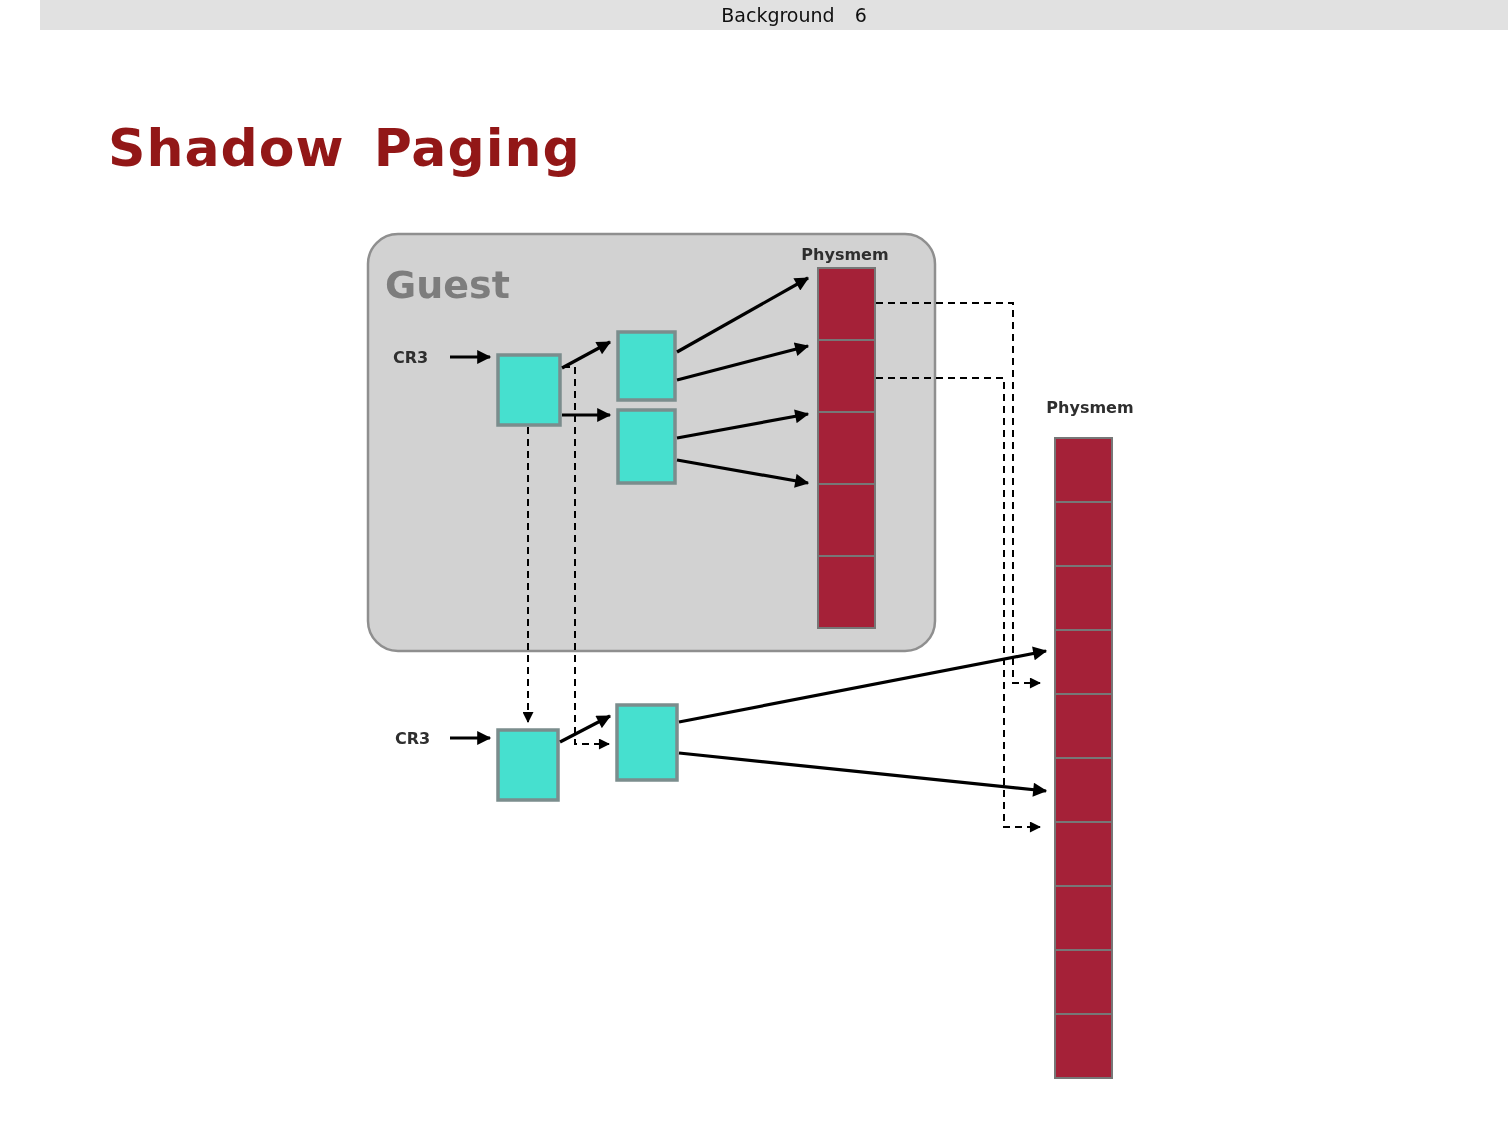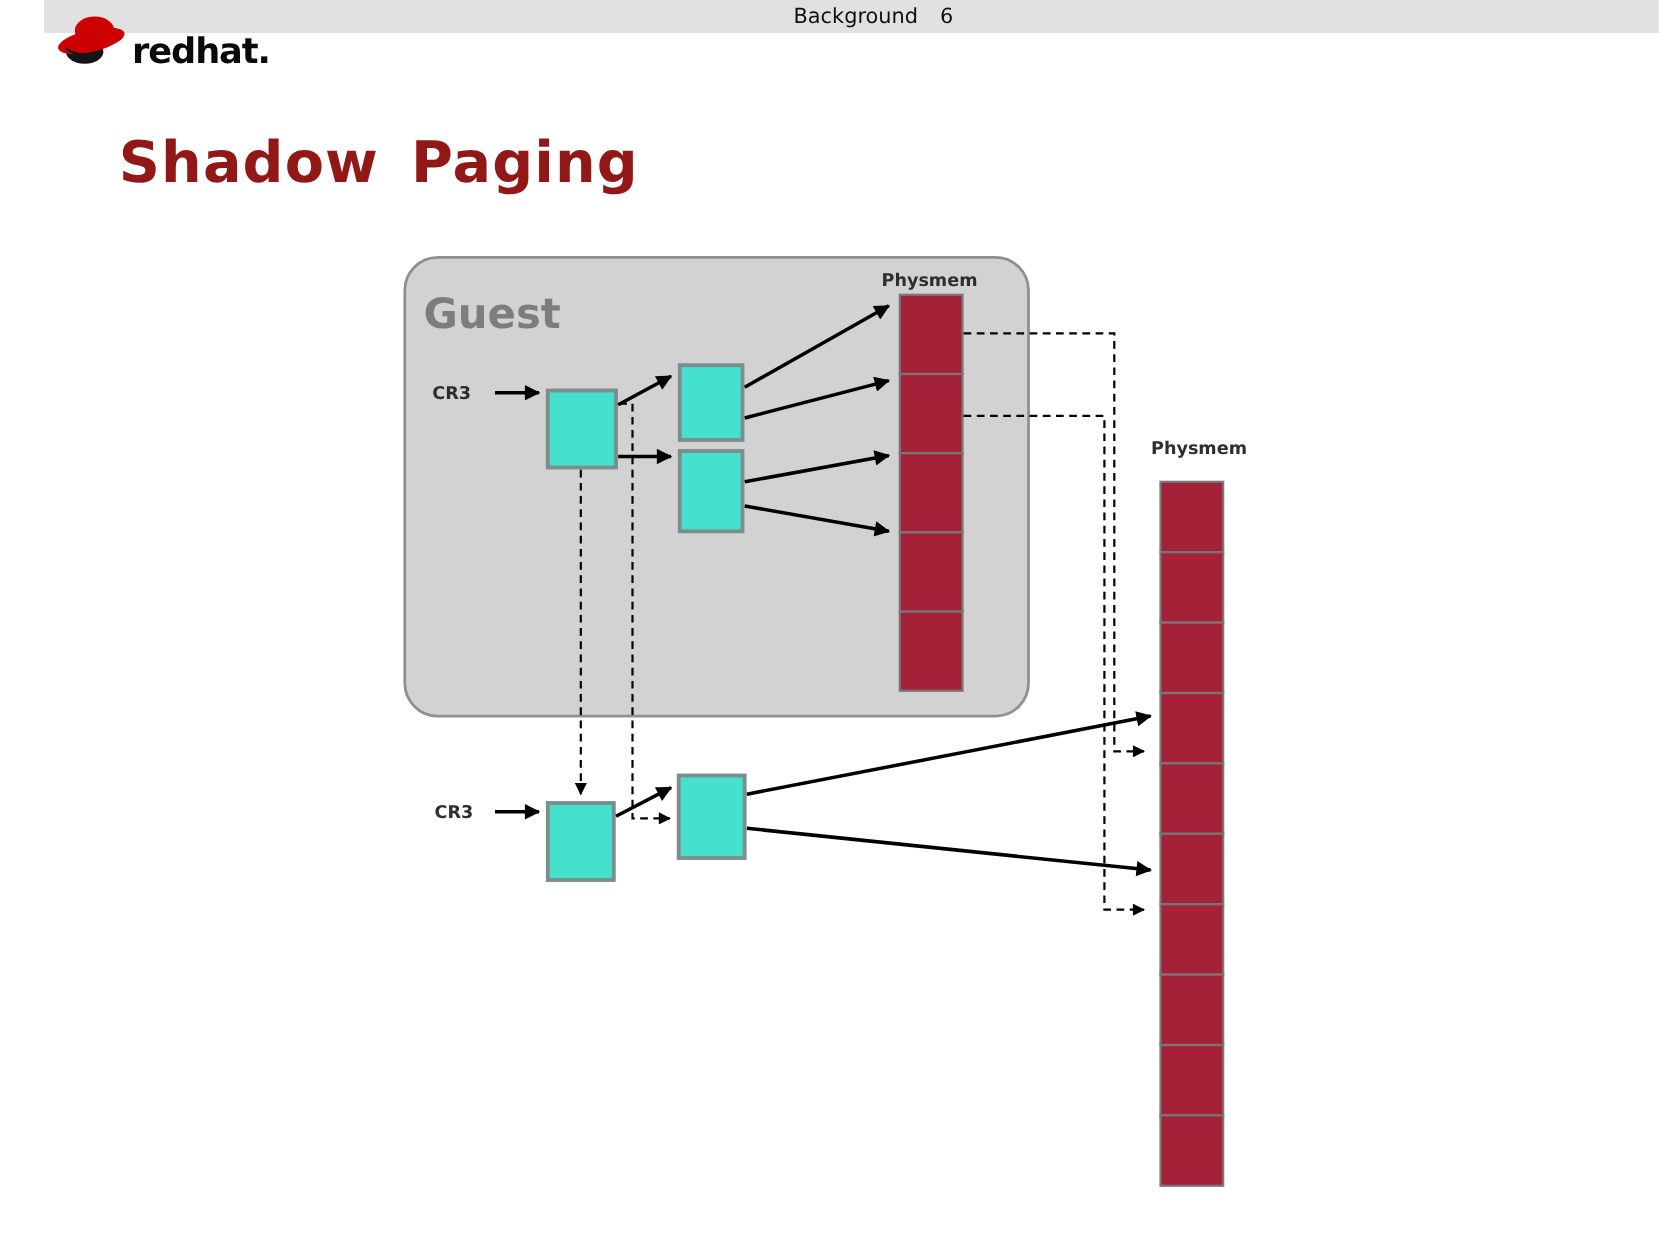--- a/index.html
+++ b/index.html
@@ -40,31 +40,20 @@
 </head>
 <body>
 
 <div class="slide">
 
   <div class="topbar">
     <span>Background</span>
     <span>6</span>
   </div>
 
-  <div class="logo">
-    <span>
-      <svg width="66" height="52" viewBox="0 0 66 52">
-        <ellipse cx="27" cy="37" rx="17" ry="11" fill="#151515"></ellipse>
-        <ellipse cx="36" cy="18" rx="18" ry="13" fill="var(--c-logo-red,#cc0000)"></ellipse>
-        <ellipse cx="33" cy="27" rx="31" ry="10" fill="var(--c-logo-red,#cc0000)" transform="rotate(-13 33 27)"></ellipse>
-        <path d="M10,34 q8,7 24,6" stroke="#151515" stroke-width="2" fill="none"></path>
-      </svg>
-    </span>
-    <span class="logo-text"><span class="heavy">red</span><span>hat.</span></span>
-  </div>
 
   <div class="title">Shadow Paging</div>
 
   <svg class="diagram" width="1508" height="1131" viewBox="0 0 1508 1131">
     <defs>
       <marker id="ah" markerUnits="userSpaceOnUse" markerWidth="16" markerHeight="14" viewBox="0 0 12 12" refX="11" refY="6" orient="auto">
         <path d="M0,0 L12,6 L0,12 z" fill="#000"></path>
       </marker>
       <marker id="ahs" markerUnits="userSpaceOnUse" markerWidth="12" markerHeight="11" viewBox="0 0 12 12" refX="11" refY="6" orient="auto">
         <path d="M0,0 L12,6 L0,12 z" fill="#000"></path>

